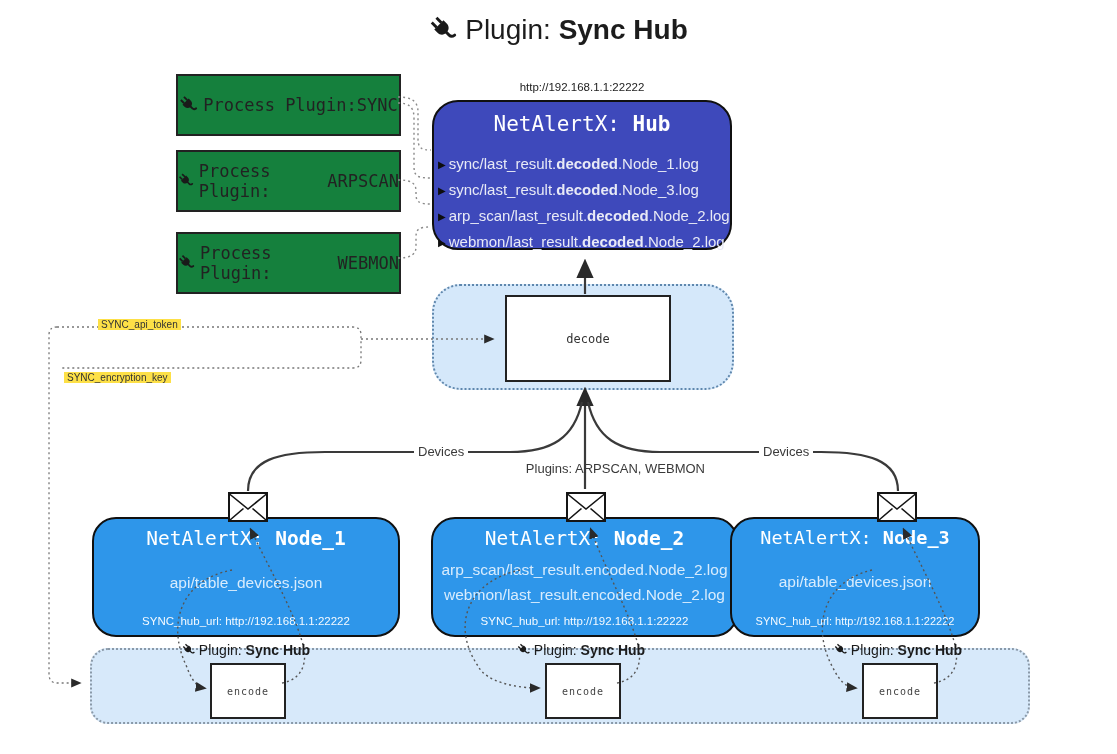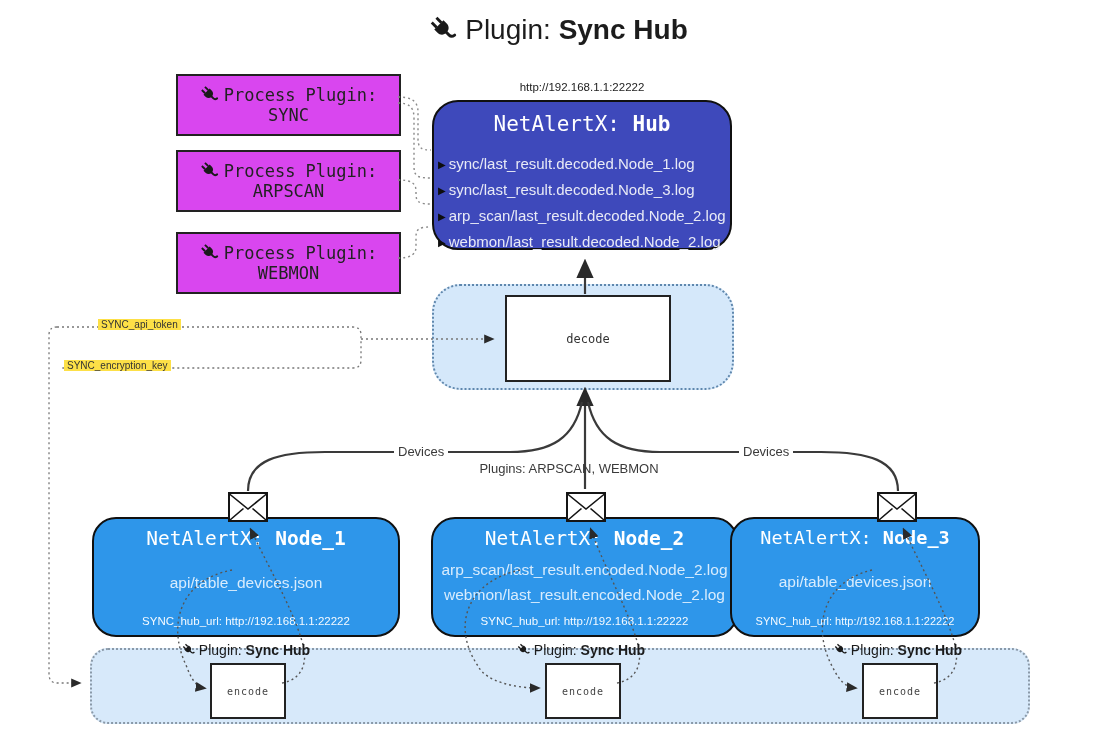--- a/index.html
+++ b/index.html
@@ -10,48 +10,48 @@
   .mono{font-family:"DejaVu Sans Mono","Liberation Mono",monospace;}
   .abs{position:absolute;}
   svg.overlay{position:absolute;left:0;top:0;width:1117px;height:754px;pointer-events:none;z-index:5;}
 
   
   .title{left:0;right:0;top:14px;text-align:center;font-size:28px;color:#1c1c1c;z-index:2;}
   .title .plug{vertical-align:-6px;margin-right:6px;}
   .title b{font-weight:700;}
 
   
-  .pbox{left:176px;width:221px;height:58px;background:#d946ef;border:2px solid #222;z-index:2;
-        display:flex;flex-direction:column;align-items:center;justify-content:center;
+  .pbox{left:176px;width:221px;height:58px;background:#15803d;border:2px solid #222;z-index:2;
+        display:flex;flex-direction:row;align-items:center;justify-content:center;
         font-size:17px;color:#222;}
   .pbox .l1{display:flex;align-items:center;gap:2px;}
   .pbox .plug{margin-right:2px;}
 
   
   .hub-url{left:432px;width:300px;top:81px;text-align:center;font-size:11.5px;color:#222;z-index:2;}
   .hub{left:432px;top:100px;width:300px;height:150px;background:#3e49bb;border:2.5px solid #101010;
        border-radius:26px;z-index:2;box-sizing:border-box;padding-top:10px;}
   .hub-title{text-align:center;font-size:21px;color:#ffffff;margin-bottom:15px;}
   .hub-title b{font-weight:700;}
   .hub-row{font-size:15px;color:#e8eaf6;padding-left:6px;line-height:25px;white-space:nowrap;}
   .hub-row .tri{color:#0d0d0d;font-size:10px;vertical-align:1px;margin-right:3px;margin-left:-2px;}
-  .hub-row b{font-weight:400;}
+  .hub-row b{font-weight:700;}
 
   
   .decode-panel{left:432px;top:284px;width:302px;height:106px;background:#d5e8fa;
     border:2px dotted #5f87ad;border-radius:28px;z-index:1;box-sizing:border-box;}
   .decode-box{left:505px;top:295px;width:162px;height:83px;background:#fff;border:2px solid #222;
     z-index:2;display:flex;align-items:center;justify-content:center;font-size:12px;color:#333;}
 
   
   .tok{z-index:6;font-size:10px;color:#333;background:#fde047;padding:0 3px;white-space:nowrap;}
 
   
   .edge-label{z-index:6;font-size:13px;color:#3a3a3a;white-space:nowrap;}
-  .edge-label.bg{background:#fff;padding:0 4px;}
+  .edge-label.bg{background:#fff;padding:0 4px;margin-left:20px;}
 
   
   .node{top:517px;height:120px;background:#2e96ea;border:2.5px solid #101010;border-radius:24px;
         z-index:2;box-sizing:border-box;display:flex;flex-direction:column;align-items:center;}
   .node-title{font-size:19.5px;color:#ffffff;margin-top:8px;white-space:nowrap;}
   .node-title b{font-weight:700;}
   .node-files{flex:1;display:flex;flex-direction:column;align-items:center;justify-content:center;gap:7px;}
   .node-file{font-size:15.5px;color:#d8ecfd;white-space:nowrap;}
   .node-url{font-size:11.5px;color:#f4faff;margin-bottom:8px;white-space:nowrap;}
 
@@ -171,24 +171,24 @@
     <div class="hub-row"><span class="tri">▶</span><span>sync/last_result.</span><b>decoded</b><span>.Node_1.log</span></div>
     <div class="hub-row"><span class="tri">▶</span><span>sync/last_result.</span><b>decoded</b><span>.Node_3.log</span></div>
     <div class="hub-row"><span class="tri">▶</span><span>arp_scan/last_result.</span><b>decoded</b><span>.Node_2.log</span></div>
     <div class="hub-row"><span class="tri">▶</span><span>webmon/last_result.</span><b>decoded</b><span>.Node_2.log</span></div>
   </div>
 
   <div class="abs decode-panel"></div>
   <div class="abs decode-box mono">decode</div>
 
   <div class="abs tok" style="left:98px;top:319px">SYNC_api_token</div>
-  <div class="abs tok" style="left:64px;top:360px">SYNC_encryption_key</div>
+  <div class="abs tok" style="left:64px;top:372px">SYNC_encryption_key</div>
 
   <div class="abs edge-label bg" style="left:394px;top:444px">Devices</div>
-  <div class="abs edge-label" style="left:449px;top:461px;width:240px;text-align:center">Plugins: ARPSCAN, WEBMON</div>
+  <div class="abs edge-label" style="left:465px;top:461px;width:240px;text-align:right">Plugins: ARPSCAN, WEBMON</div>
   <div class="abs edge-label bg" style="left:739px;top:444px">Devices</div>
 
   <div class="abs node" style="left:92px;width:308px">
     <div class="node-title mono"><span>NetAlertX:</span> <b>Node_1</b></div>
     <div class="node-files">
         <div class="node-file">api/table_devices.json</div>
       </div>
     <div class="node-url">SYNC_hub_url: http://192.168.1.1:22222</div>
   </div>
   <div class="abs node" style="left:431px;width:307px">

